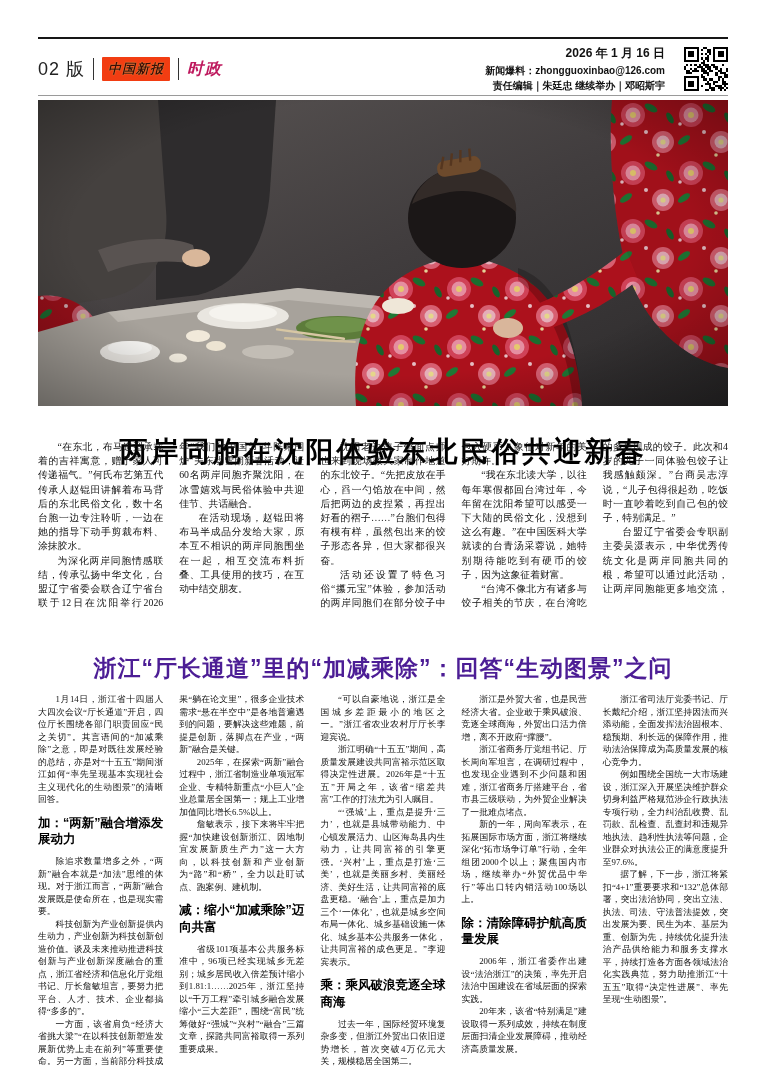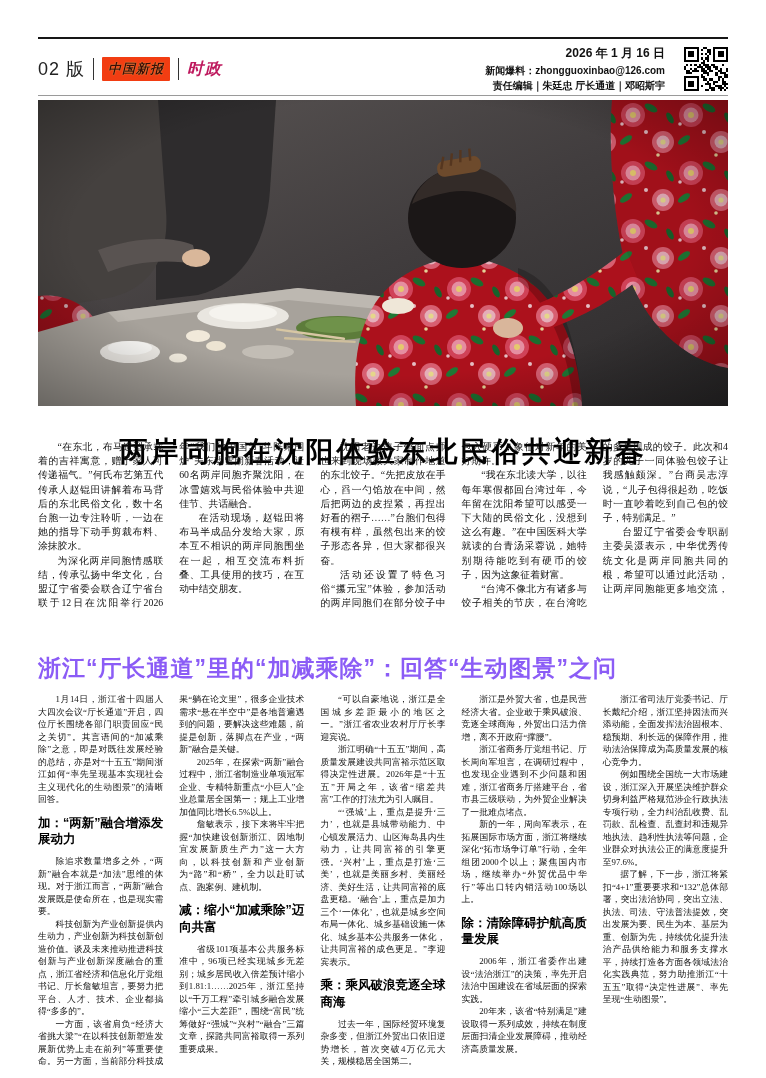--- a/index.html
+++ b/index.html
@@ -22,22 +22,22 @@
   .qr{width:44px;height:44px;display:block;}
   .rule-mid{position:absolute;left:38px;top:95px;width:690px;border-top:1px solid #9a9a9a;}
 
   
   .photo{position:absolute;left:38px;top:100px;width:690px;height:306px;overflow:hidden;background:#3a3738;}
   .photo svg{display:block;}
 
   
   .headline-1{position:absolute;left:38px;top:414px;width:690px;text-align:center;
     font-family:"Liberation Sans",sans-serif;font-weight:900;font-size:28px;letter-spacing:3px;color:#000;}
-  .headline-2{position:absolute;left:38px;top:638px;width:690px;
-    font-family:"Liberation Sans",sans-serif;font-weight:900;font-size:23px;letter-spacing:1px;color:#8b5cf6;}
+  .headline-2{position:absolute;left:38px;top:638px;width:690px;text-align:center;
+    font-family:"Liberation Sans",sans-serif;font-weight:900;font-size:23px;letter-spacing:1px;color:#4c1d95;}
 
   
   .art-body{position:absolute;left:38px;width:690px;column-count:5;column-gap:16px;column-fill:auto;
     text-align:justify;word-break:break-all;color:#111;overflow:hidden;}
   .art-1{top:440px;height:178px;font-size:9.8px;line-height:14.2px;}
   .art-2{top:684px;height:380px;font-size:8.8px;line-height:12.5px;margin-top:9px;}
   .para{margin:0;text-indent:2em;}
   .subhead{margin:9px 0 7px 0;font-family:"Liberation Sans",sans-serif;font-weight:900;font-size:12.5px;
     line-height:1.35;color:#000;text-indent:0;break-inside:avoid;}
 </style>
@@ -53,21 +53,21 @@
       <span class="page-label">02 版</span>
       <span class="vbar"></span>
       <span class="brand-box">中国新报</span>
       <span class="vbar"></span>
       <span class="section-label">时政</span>
     </div>
     <div class="header-meta-wrap">
       <div class="header-meta">
         <div class="issue-date">2026 年 1 月 16 日</div>
         <div class="meta-line">新闻爆料：zhongguoxinbao@126.com</div>
-        <div class="meta-line">责任编辑｜朱廷忠 厅长通道｜邓昭斯宇</div>
+        <div class="meta-line">责任编辑｜朱廷忠 继续举办｜邓昭斯宇</div>
       </div>
       <svg class="qr" id="qr" viewBox="0 0 21 21" shape-rendering="crispEdges">
           <rect width="21" height="21" fill="#fff"></rect>
           <rect x="9" y="0" width="1" height="1" fill="#000"></rect>
           <rect x="10" y="0" width="1" height="1" fill="#000"></rect>
           <rect x="8" y="1" width="1" height="1" fill="#000"></rect>
           <rect x="11" y="1" width="1" height="1" fill="#000"></rect>
           <rect x="12" y="1" width="1" height="1" fill="#000"></rect>
           <rect x="11" y="2" width="1" height="1" fill="#000"></rect>
           <rect x="12" y="2" width="1" height="1" fill="#000"></rect>

